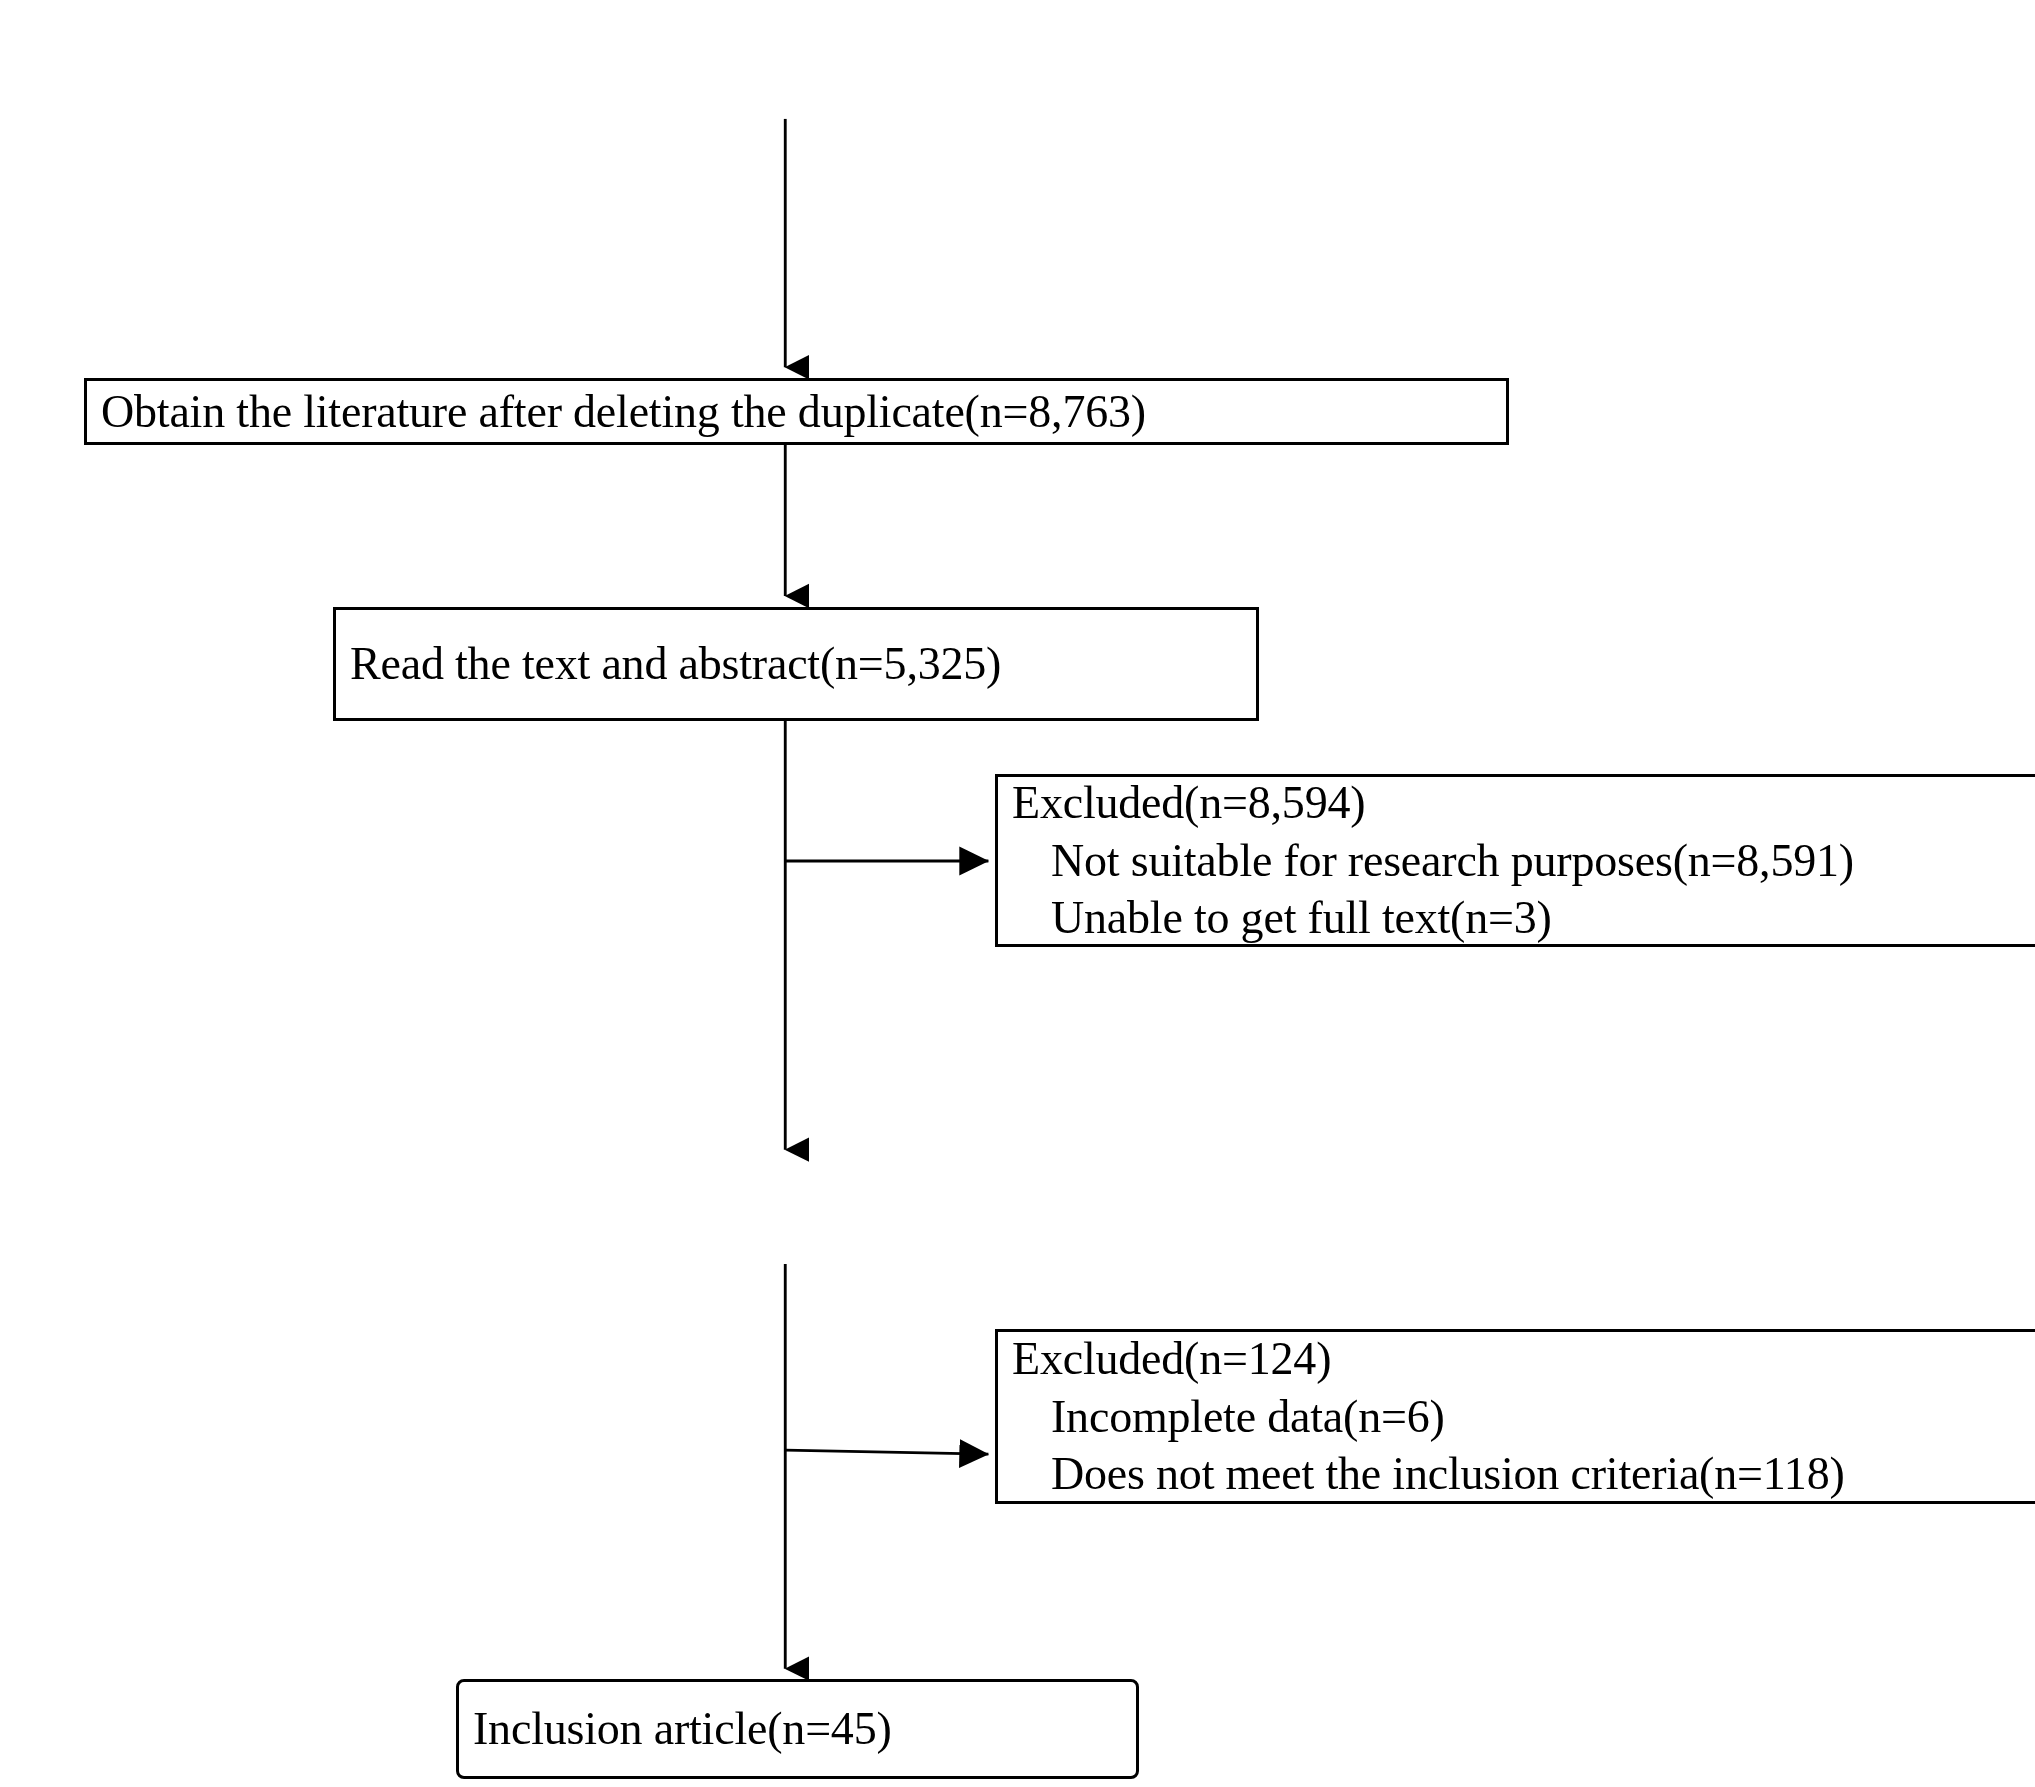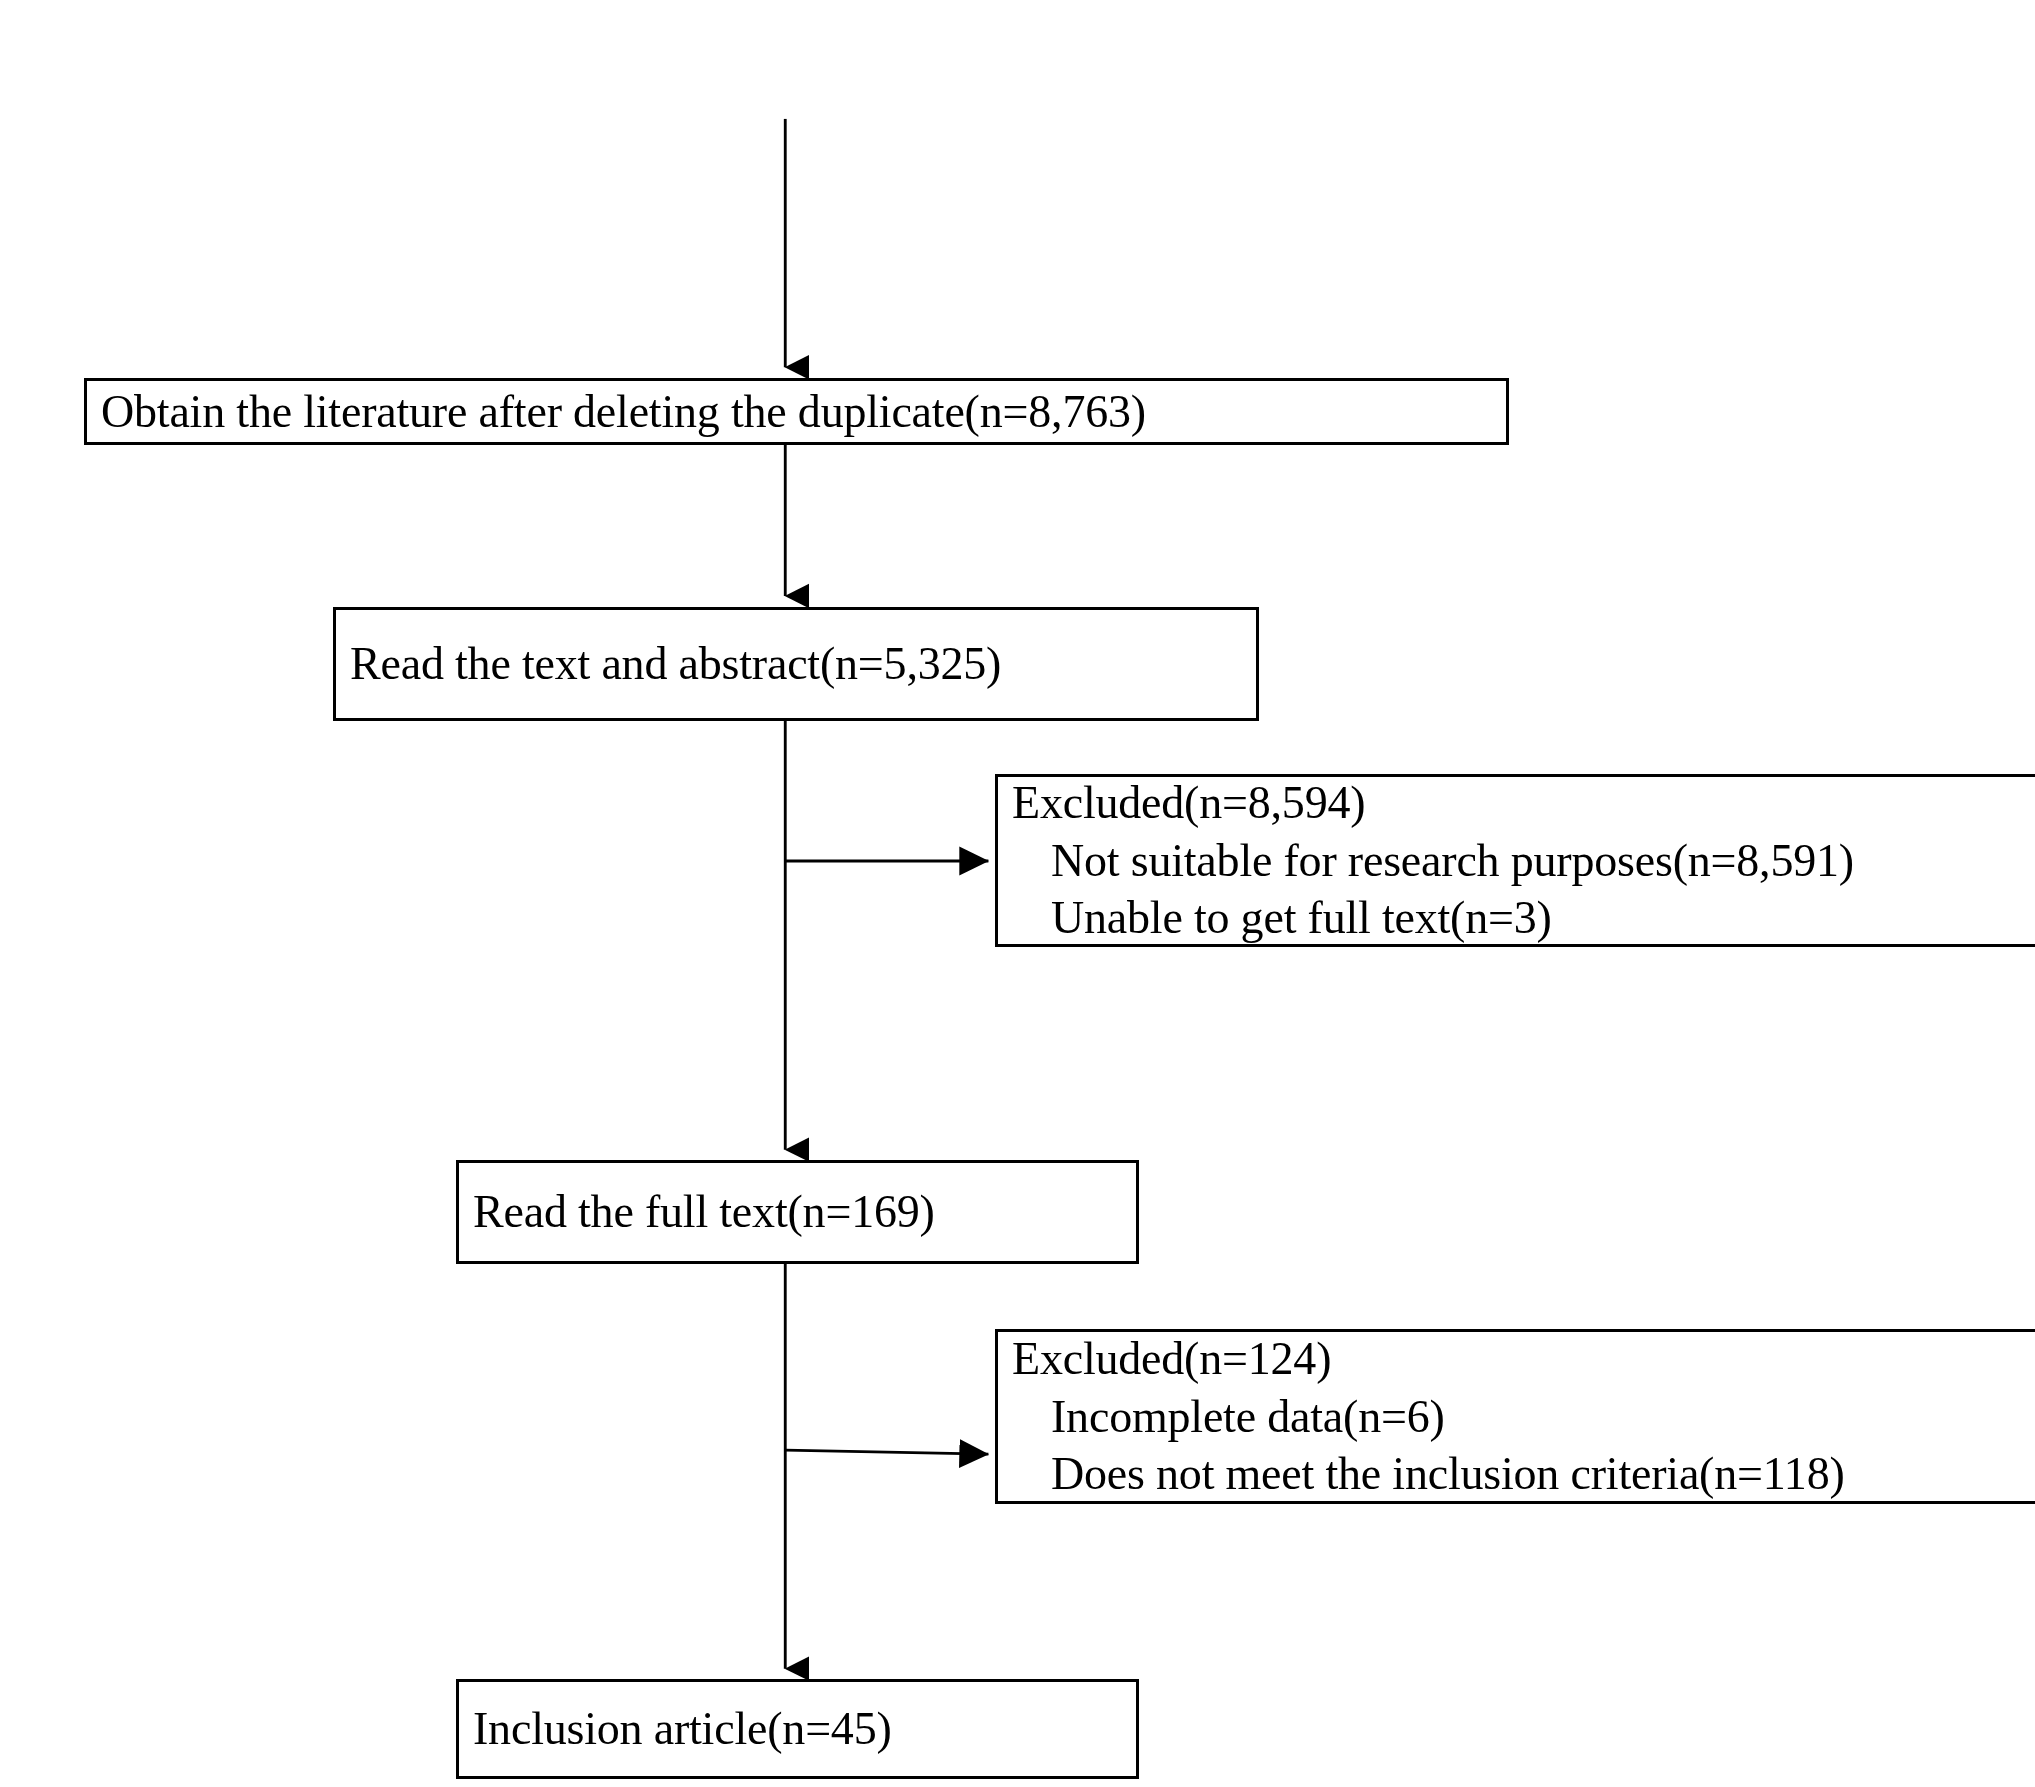--- a/index.html
+++ b/index.html
@@ -46,21 +46,21 @@
   }
   .indent-1 { padding-left: 39px; }
 
   
   #box-database-search   { left: 35px;   top: 20.4px;   width: 1522px; height: 99px; padding-top: 2.4px; }
   #box-after-duplicates  { left: 84px;  top: 378px;  width: 1425px; height: 67px; }
   #box-read-abstract     { left: 333px;  top: 607px; width: 926px; height: 114px; }
   #box-excluded-screen   { left: 995px; top: 774px; width: 1176px; height: 173px; }
   #box-read-fulltext     { left: 456px; top: 1160px; width: 683px; height: 104px; }
   #box-excluded-eligib   { left: 995px; top: 1329px; width: 1176px; height: 175px; }
-  #box-inclusion         { left: 456px; top: 1679px; width: 683px; height: 100px; }
+  #box-inclusion         { left: 456px; top: 1679px; width: 683px; height: 100px; border-radius: 8px; }
 </style>
 </head>
 <body>
 
 <div id="flow-root">
 
   <svg id="flow-svg" viewBox="0 0 5424 4392" xmlns="http://www.w3.org/2000/svg">
     <defs>
       <marker id="arrow-down-head" markerWidth="9" markerHeight="9" refX="4.5" refY="8.4" orient="auto" markerUnits="strokeWidth">
         <path d="M 0.2 0 L 4.5 8.6 L 8.8 0 Z" fill="#000000"></path>
@@ -91,23 +91,20 @@
   <div class="flow-box" id="box-read-abstract">
     <div class="flow-line">Read the text and abstract(n=5,325)</div>
   </div>
 
   <div class="flow-box" id="box-excluded-screen">
     <div class="flow-line">Excluded(n=8,594)</div>
     <div class="flow-line indent-1">Not suitable for research purposes(n=8,591)</div>
     <div class="flow-line indent-1">Unable to get full text(n=3)</div>
   </div>
 
-  <div class="flow-box" id="box-read-fulltext">
-    <div class="flow-line">Read the full text(n=169)</div>
-  </div>
 
   <div class="flow-box" id="box-excluded-eligib">
     <div class="flow-line">Excluded(n=124)</div>
     <div class="flow-line indent-1">Incomplete data(n=6)</div>
     <div class="flow-line indent-1">Does not meet the inclusion criteria(n=118)</div>
   </div>
 
   <div class="flow-box" id="box-inclusion">
     <div class="flow-line">Inclusion article(n=45)</div>
   </div>

